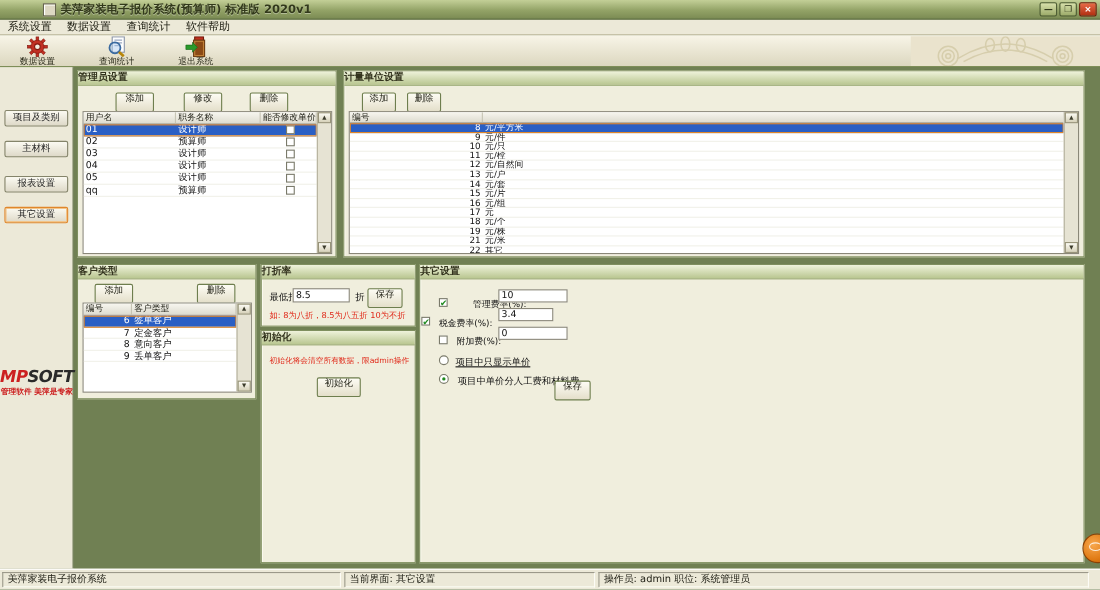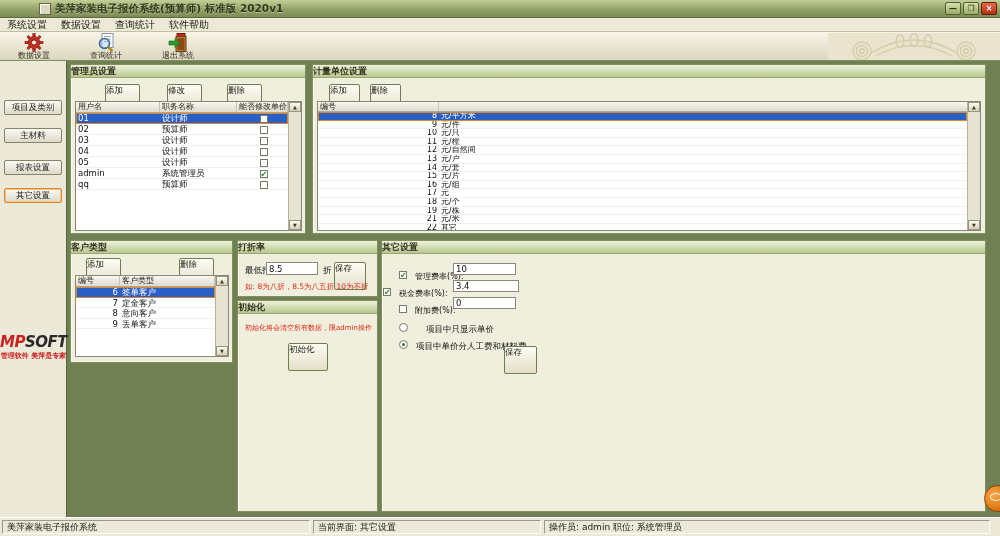--- a/index.html
+++ b/index.html
@@ -40,21 +40,21 @@
     color:#222; background:linear-gradient(#fbfaf2,#ded9c8); border:1px solid #84846a; border-radius:2px; }
   .sbtn.active { border:1px solid #e0862a; box-shadow:inset 0 0 0 1px #f2c488; }
   .logo { position:absolute; left:0; top:272px; width:67px; text-align:center; font-weight:bold; font-style:italic; font-size:15px; letter-spacing:-0.5px; }
   .logo .mp { color:#cc2020; } .logo .soft { color:#2a2a2a; }
   .tagline { position:absolute; left:0; top:290px; width:67px; text-align:center; font-size:7px; color:#cc2020; font-weight:bold; }
 
   
   .panel { position:absolute; background:#f0eedd; border:1px solid #7f8f5f; box-shadow:inset 1px 1px 0 #fbfaf0; }
   .phead { height:13px; background:linear-gradient(#eef2da,#b9c690); border-bottom:1px solid #98a870;
     font-size:9px; font-weight:bold; color:#33331e; text-align:left; line-height:13px; }
-  .btn { position:absolute; height:28px; font-size:8.5px; line-height:11px; color:#1e1e12;
+  .btn { position:absolute; height:18px; font-size:8.5px; line-height:11px; text-align:center; color:#1e1e12;
     background:linear-gradient(#fdfcf4,#e4dfca); border:1px solid #6e7e4e; border-radius:2px; }
   .tbl { position:absolute; background:#fff; border:1px solid #8a8778; display:flex; }
   .tcol { flex:1; display:flex; flex-direction:column; overflow:hidden; }
   .thead { display:flex; background:linear-gradient(#f7f6ef,#dedcd0); border-bottom:1px solid #aaa89a; }
   .th { border-right:1px solid #c6c4b4; padding-left:2px; color:#1e1e14; overflow:hidden; white-space:nowrap; }
   .trow { display:flex; border-bottom:1px solid #f1f1e9; }
   .c { overflow:hidden; white-space:nowrap; padding-left:2px; color:#111; }
   .c.num { text-align:right; padding-right:2px; padding-left:0; }
   .trow.selected { background:#2a5fc4; outline:1px solid #e0862a; outline-offset:-1px; }
   .trow.selected .c { color:#fff; }
@@ -214,25 +214,20 @@
             <div class="c ar" style="width:84px">04</div>
             <div class="c ar" style="width:77px">设计师</div>
             <div class="c ar" style="flex:1; text-align:center"><span class="cbx"></span></div>
           </div>
           <div class="trow ar">
             <div class="c ar" style="width:84px">05</div>
             <div class="c ar" style="width:77px">设计师</div>
             <div class="c ar" style="flex:1; text-align:center"><span class="cbx"></span></div>
           </div>
           <div class="trow ar">
-            <div class="c ar" style="width:84px">admin</div>
-            <div class="c ar" style="width:77px">系统管理员</div>
-            <div class="c ar" style="flex:1; text-align:center"><span class="cbx">✔</span></div>
-          </div>
-          <div class="trow ar">
             <div class="c ar" style="width:84px">qq</div>
             <div class="c ar" style="width:77px">预算师</div>
             <div class="c ar" style="flex:1; text-align:center"><span class="cbx"></span></div>
           </div>
         </div>
         <div class="vscroll">
           <div class="sb">▲</div>
           <div class="sb">▼</div>
         </div>
       </div>
@@ -357,36 +352,36 @@
     <div class="panel" style="left:237px; top:239px; width:141px; height:212px;">
       <div class="phead">初始化</div>
       <div class="rednote" style="position:absolute; left:0; top:22px; width:141px; text-align:center; font-size:7px;">初始化将会清空所有数据，限admin操作</div>
       <div class="btn" style="left:50px; top:42px; width:40px;">初始化</div>
     </div>
 
     <div class="panel" style="left:381px; top:179px; width:605px; height:272px;">
       <div class="phead">其它设置</div>
       <div style="position:absolute; left:17px; top:23px; height:12px;">
         <span class="cbx">✔</span>
-        <span class="field-label" style="margin-left:3px;">管理费率(%):</span>
+        <span class="field-label" style="margin-left:18px;">管理费率(%):</span>
       </div>
       <input class="tinput" style="left: 71px; top: 22px; width: 63px;" value="10">
       <div style="position:absolute; left:1px; top:40px; height:12px;">
         <span class="cbx">✔</span>
         <span class="field-label" style="margin-left:3px;">税金费率(%):</span>
       </div>
-      <input class="tinput" style="left: 71px; top: 39px; width: 66px;" value="3.4">
+      <input class="tinput" style="left: 71px; top: 39px; width: 50px;" value="3.4">
       <div style="position:absolute; left:17px; top:57px; height:12px;">
         <span class="cbx"></span>
         <span class="field-label" style="margin-left:3px;">附加费(%):</span>
       </div>
       <input class="tinput" style="left: 71px; top: 56px; width: 63px;" value="0">
       <div style="position:absolute; left:17px; top:76px;">
         <span class="radio"></span>
-        <span class="field-label" style="margin-left:13px; font-size:8.5px;">项目中只显示单价</span>
+        <span class="field-label" style="margin-left:1px; font-size:8.5px;text-decoration:underline;">项目中只显示单价</span>
       </div>
       <div style="position:absolute; left:17px; top:93px;">
         <span class="radio on"></span>
         <span class="field-label" style="margin-left:3px; font-size:8.5px;">项目中单价分人工费和材料费</span>
       </div>
       <div class="btn" style="left:122px; top:105px; width:33px;">保存</div>
     </div>
 
     <div class="floatbtn"></div>
   </div>

